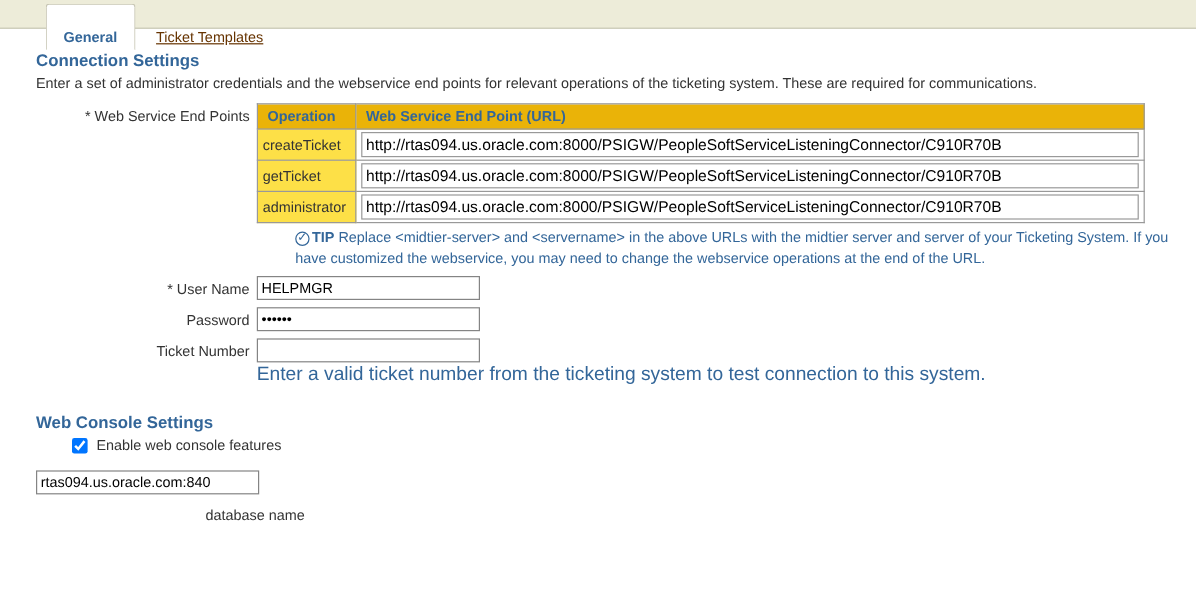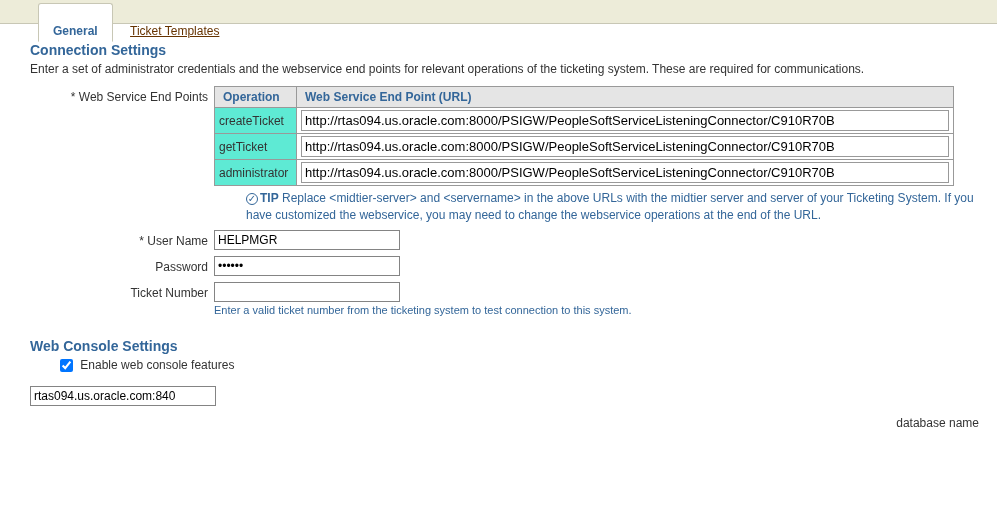--- a/index.html
+++ b/index.html
@@ -32,70 +32,69 @@
       border-bottom: 1px solid #fff;
       border-top-left-radius: 3px;
       border-top-right-radius: 3px;
       margin-bottom: -1px;
     }
     .tab.inactive {
       color: #663300;
       text-decoration: underline;
     }
     .content {
-      padding: 18px 12px 10px 30px;
+      padding: 18px 0 10px 30px;
     }
     .section-title {
       color: #336699;
       font-weight: bold;
       font-size: 14px;
       margin-bottom: 4px;
     }
     .section-desc {
       color: #333;
       font-size: 12px;
       margin-bottom: 10px;
     }
     .form-row {
       display: flex;
       align-items: flex-start;
       margin-top: 6px;
-      justify-content: flex-end;
     }
     .form-label {
       width: 184px;
       text-align: right;
       padding-right: 6px;
       padding-top: 4px;
       font-size: 12px;
       color: #333;
     }
     .form-value {
       flex: 1;
     }
     .url-table {
       border-collapse: collapse;
       width: 740px;
     }
     .url-table th {
-      background: #e5e5e5;
+      background: #eab308;
       border: 1px solid #999;
       text-align: left;
       font-weight: bold;
       color: #336699;
       padding: 3px 8px;
       font-size: 12px;
     }
     .url-table td {
       border: 1px solid #999;
       padding: 2px 4px;
       font-size: 12px;
     }
     .url-table td.op {
-      background: #5eead4;
+      background: #fde047;
       width: 82px;
     }
     .url-table input {
       width: 100%;
       border: 1px solid #999;
       font-size: 13px;
       padding: 2px 3px;
       font-family: Tahoma, Arial, sans-serif;
     }
     .tip {
@@ -122,21 +121,21 @@
     .tip-label { font-weight: bold; color: #336699; }
     input.text-input {
       border: 1px solid #848484;
       font-size: 12px;
       padding: 2px 3px;
       width: 186px;
       font-family: Tahoma, Arial, sans-serif;
     }
     .hint {
       color: #336699;
-      font-size: 11px;
+      font-size: 16px;
       margin-top: 2px;
     }
     .checkbox-row {
       margin-left: 30px;
       margin-top: 2px;
     }
     .checkbox-row input { vertical-align: middle; margin-right: 4px; }
     .section2 {
       margin-top: 22px;
     }

